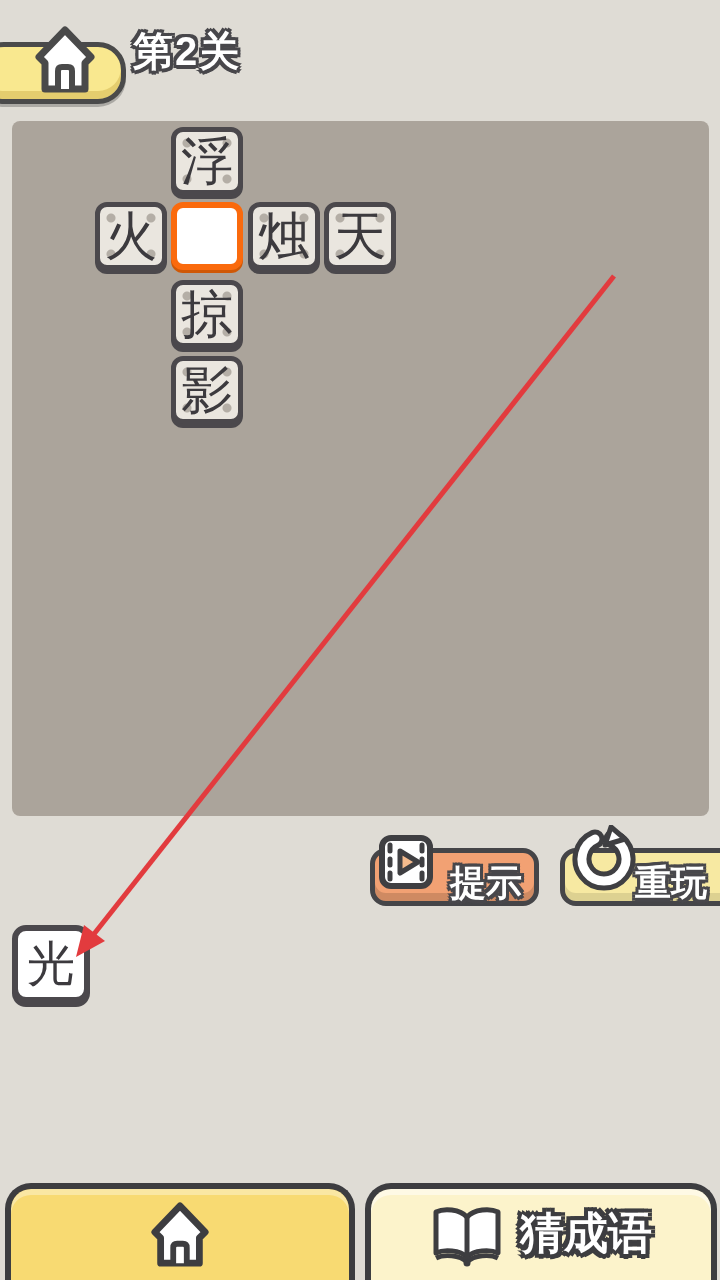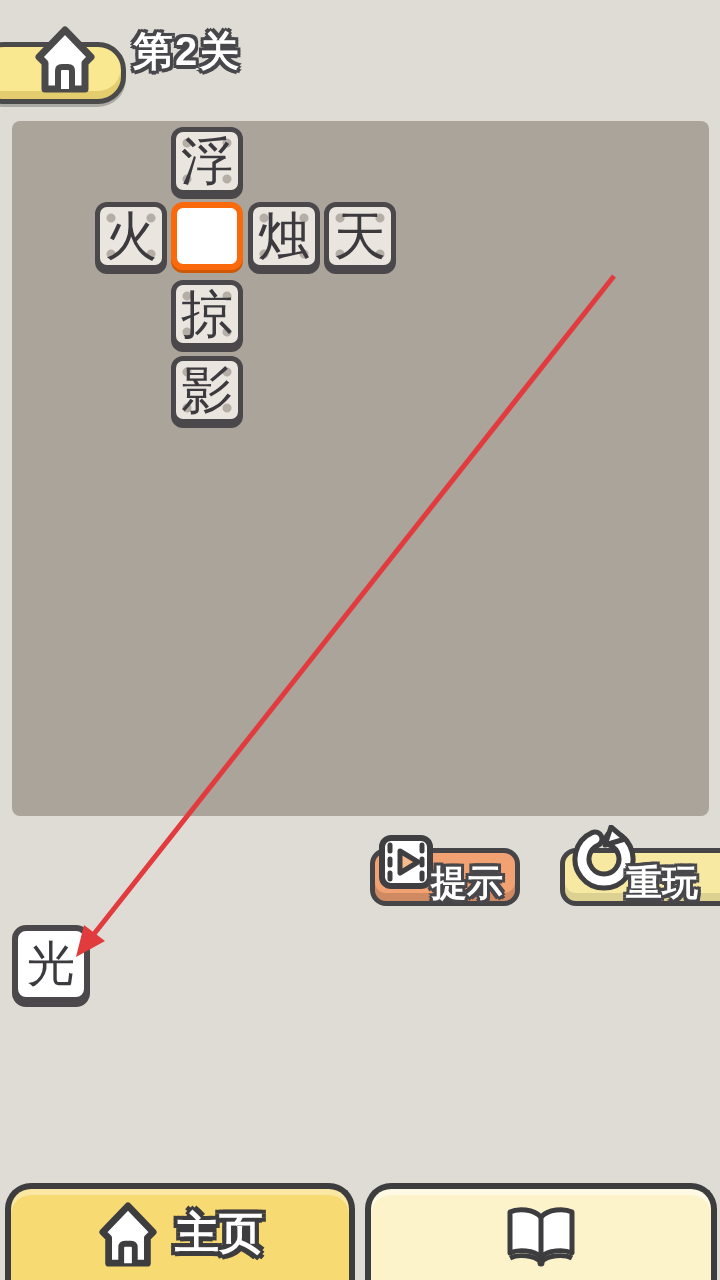--- a/index.html
+++ b/index.html
@@ -52,34 +52,34 @@
     background:#ffffff;border:6px solid #fa6a0d;box-shadow:0 3px 0 #cf5806;
   }
   .tile-0{left:159px;top:6px;}   
   .tile-1{left:83px; top:81px;}  
   .tile-2{left:159px;top:81px;}  
   .tile-3{left:236px;top:81px;}  
   .tile-4{left:312px;top:81px;}  
   .tile-5{left:159px;top:159px;} 
   .tile-6{left:159px;top:235px;} 
   
-  .hint-btn{position:absolute;left:370px;top:848px;width:150px;height:58px;
+  .hint-btn{position:absolute;left:370px;top:848px;width:169px;height:58px;
     background:#f2a173;border:5px solid #454548;border-radius:16px;box-sizing:border-box;
     box-shadow:inset 0 -8px 0 rgba(0,0,0,.14);
   }
   .hint-btn .label,.replay-btn .label{
     position:absolute;right:12px;top:6px;font-size:36px;font-weight:bold;
   }
   .hint-btn svg{position:absolute;left:3px;top:-19px;}
   .replay-btn{position:absolute;left:560px;top:848px;width:176px;height:58px;
     background:#f7e9a2;border:5px solid #454548;border-radius:16px;box-sizing:border-box;
     box-shadow:inset 0 -8px 0 rgba(0,0,0,.10);
   }
   .replay-btn svg{position:absolute;left:6px;top:-28px;}
-  .replay-btn .label{right:33px;}
+  .replay-btn .label{right:24px;}
   
   .tray-tile{
     position:absolute;left:12px;top:925px;width:78px;height:78px;box-sizing:border-box;
     background:#fff;border:6px solid #4b484c;border-radius:14px;
     box-shadow:0 4px 0 #4b484c;
     display:flex;align-items:center;justify-content:center;
     font-size:48px;color:#3c3a3e;
   }
   
   .arrow-overlay{position:absolute;left:0;top:0;pointer-events:none;}
@@ -152,24 +152,24 @@
   <polygon points="76,957 84,925 105,941" fill="#e23b3e"></polygon>
 </svg>
 
 <div class="nav-btn nav-home">
   <span>
     <svg width="62" height="70" viewBox="0 0 64 72">
       <path d="M32 5 L58 32 L52 38 L52 64 L12 64 L12 38 L6 32 Z" fill="#ffffff" stroke="#3d3d40" stroke-width="7" stroke-linejoin="round"></path>
       <path d="M25 64 L25 48 Q25 44 29 44 L35 44 Q39 44 39 48 L39 64" fill="#ffffff" stroke="#3d3d40" stroke-width="6" stroke-linejoin="round" stroke-linecap="round"></path>
     </svg>
   </span>
-  <span class="label outline4">主页</span>
 </div>
 <div class="nav-btn nav-guess">
   <span>
     <svg width="74" height="62" viewBox="0 0 74 62">
       <path d="M37 12 C30 4 14 3 6 7 L6 48 C14 44 30 45 37 52 C44 45 60 44 68 48 L68 7 C60 3 44 4 37 12 Z" fill="#ffffff" stroke="#3d3d40" stroke-width="5" stroke-linejoin="round"></path>
       <path d="M37 12 L37 52" stroke="#3d3d40" stroke-width="5"></path>
       <path d="M6 48 C14 44 30 45 37 52 C44 45 60 44 68 48" fill="none" stroke="#3d3d40" stroke-width="5" transform="translate(0,5)"></path>
       <circle cx="37" cy="58" r="3.5" fill="#3d3d40"></circle>
     </svg>
   </span>
+  <span class="label outline4">猜成语</span>
 </div>
 
 </body></html>

